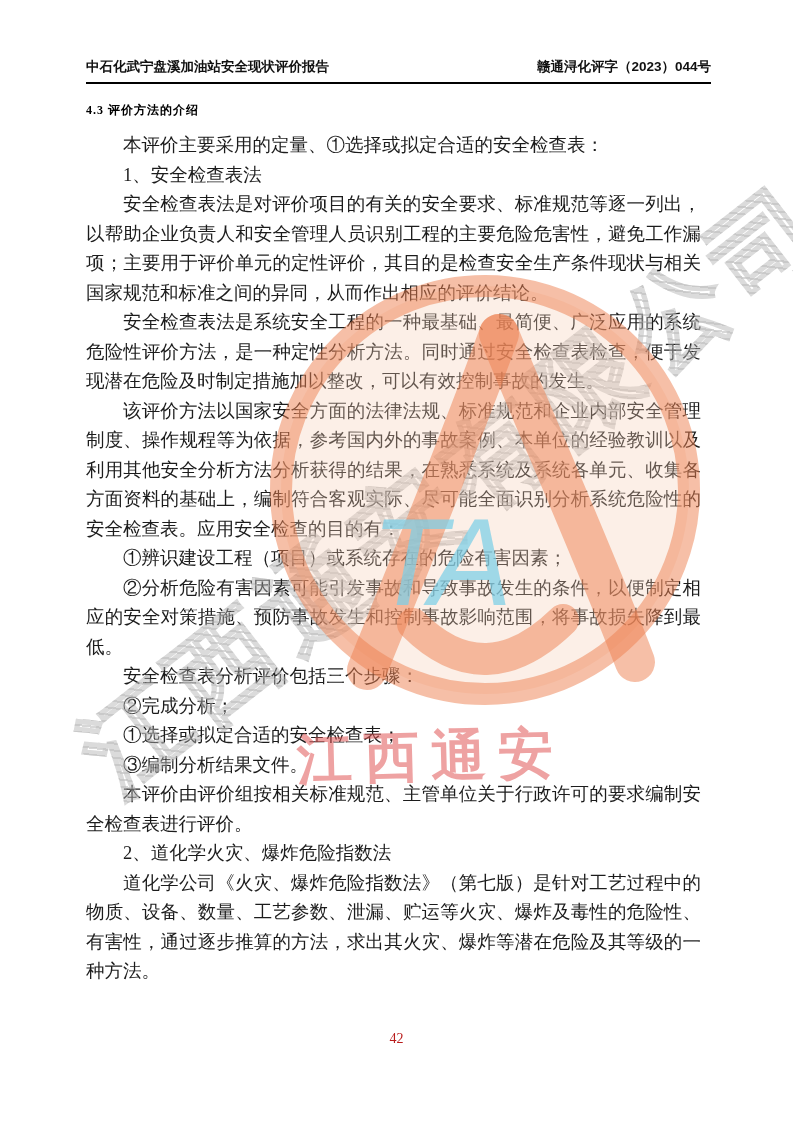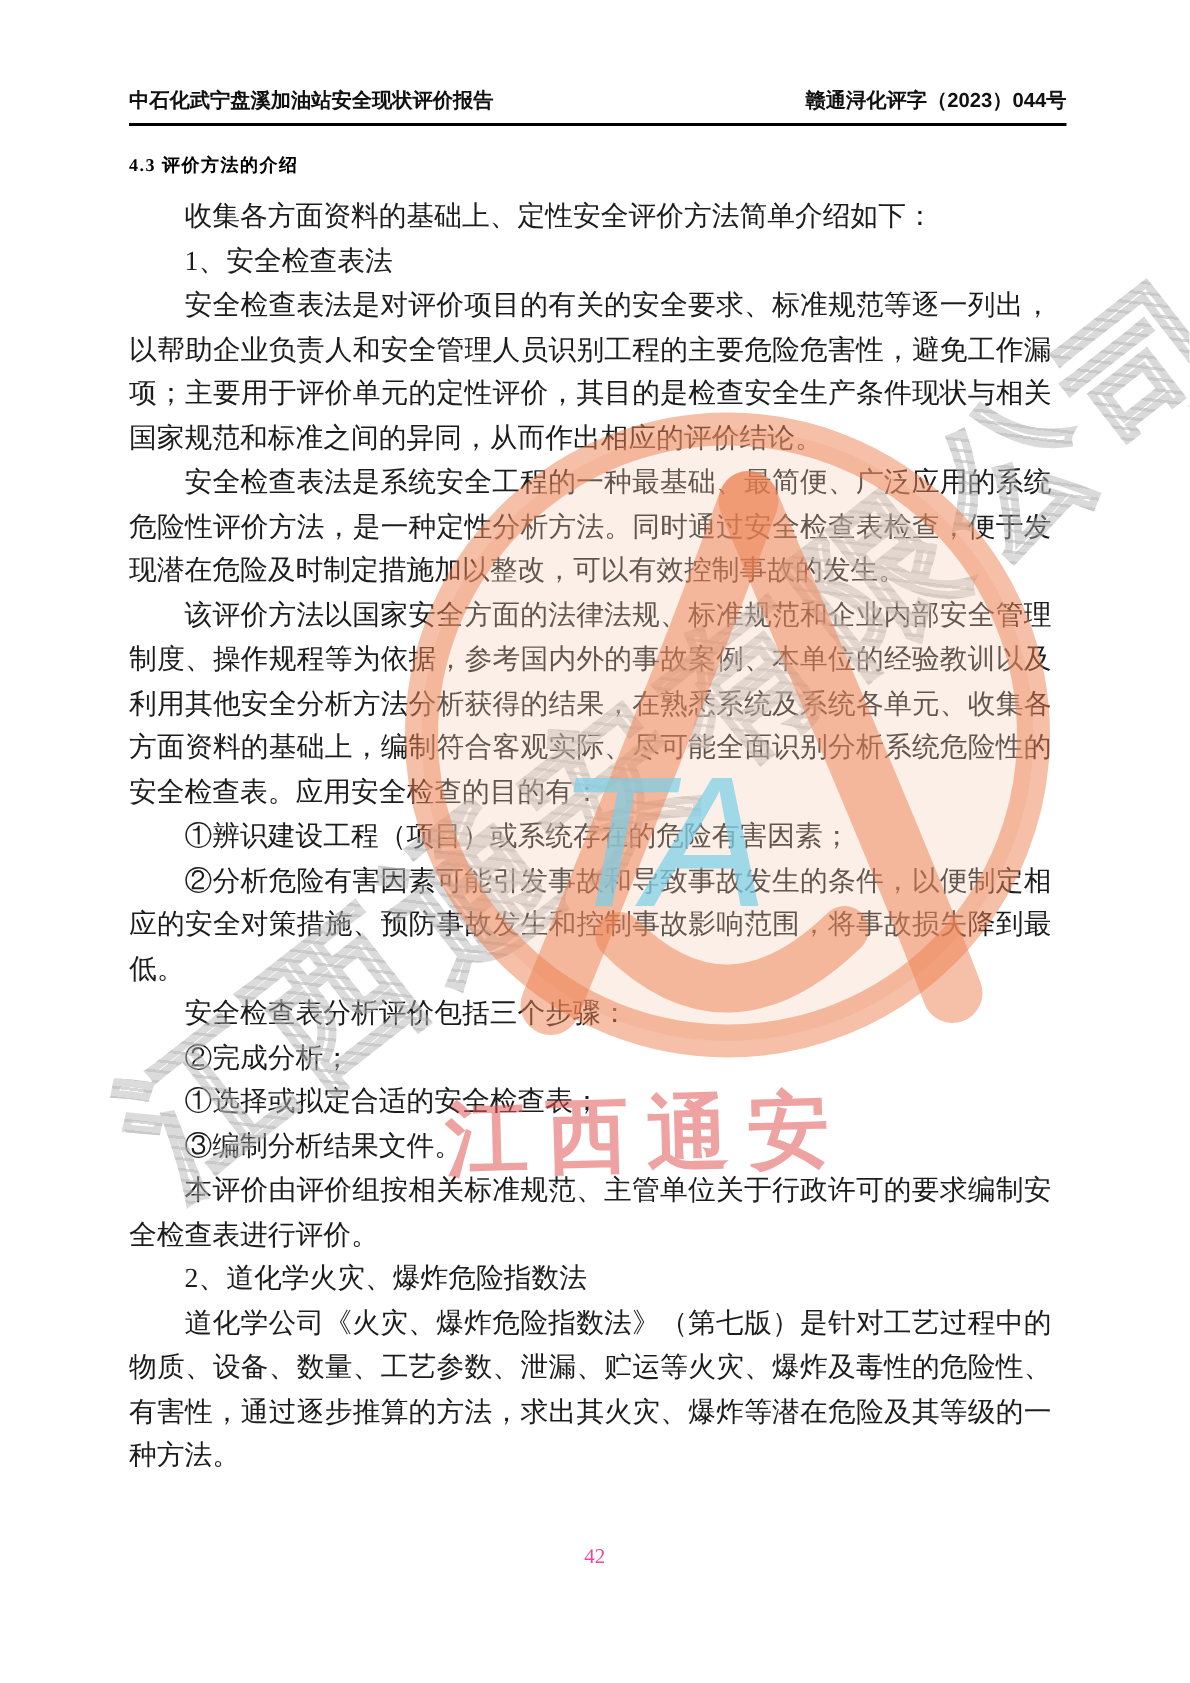--- a/index.html
+++ b/index.html
@@ -21,21 +21,21 @@
                font-size: 12px; font-weight: bold; letter-spacing: 1px; color: #000; }
 
   
   .content { position: absolute; left: 86px; top: 131px; width: 615px;
              font-size: 18.5px; line-height: 29.5px; text-align: justify;
              color: #1c1c1c; z-index: 1; }
   .content p { text-indent: 2em; margin: 0; }
 
   
   .page-num { position: absolute; left: 0; top: 1031px; width: 100%;
-              text-align: center; font-size: 14px; color: #ec4899; }
+              text-align: center; font-size: 14px; color: #b91c1c; }
 
   
   .wm-layer { position: absolute; inset: 0; pointer-events: none; z-index: 2; }
 
   .wm-diag { position: absolute; left: 96px; top: 700px; width: 980px;
              transform: rotate(-38deg); transform-origin: 0 50%;
              font-family: "Liberation Sans", "DejaVu Sans", sans-serif;
              font-weight: bold; font-size: 104px; letter-spacing: 10px;
              white-space: nowrap; color: transparent;
              -webkit-text-stroke: 2px rgba(176,176,176,0.55);
@@ -65,21 +65,21 @@
 
   <div class="header">
     <span>中石化武宁盘溪加油站安全现状评价报告</span>
     <span>赣通浔化评字（2023）044号</span>
   </div>
 
   <div class="sec-title">4.3 评价方法的介绍</div>
 
   <div class="content">
 
-      <p>收集各方面资料的基础上、定性安全评价方法简单介绍如下：</p>
+      <p>本评价主要采用的定量、①选择或拟定合适的安全检查表：</p>
 
       <p>1、安全检查表法</p>
 
       <p>安全检查表法是对评价项目的有关的安全要求、标准规范等逐一列出，以帮助企业负责人和安全管理人员识别工程的主要危险危害性，避免工作漏项；主要用于评价单元的定性评价，其目的是检查安全生产条件现状与相关国家规范和标准之间的异同，从而作出相应的评价结论。</p>
 
       <p>安全检查表法是系统安全工程的一种最基础、最简便、广泛应用的系统危险性评价方法，是一种定性分析方法。同时通过安全检查表检查，便于发现潜在危险及时制定措施加以整改，可以有效控制事故的发生。</p>
 
       <p>该评价方法以国家安全方面的法律法规、标准规范和企业内部安全管理制度、操作规程等为依据，参考国内外的事故案例、本单位的经验教训以及利用其他安全分析方法分析获得的结果，在熟悉系统及系统各单元、收集各方面资料的基础上，编制符合客观实际、尽可能全面识别分析系统危险性的安全检查表。应用安全检查的目的有：</p>
 
       <p>①辨识建设工程（项目）或系统存在的危险有害因素；</p>

